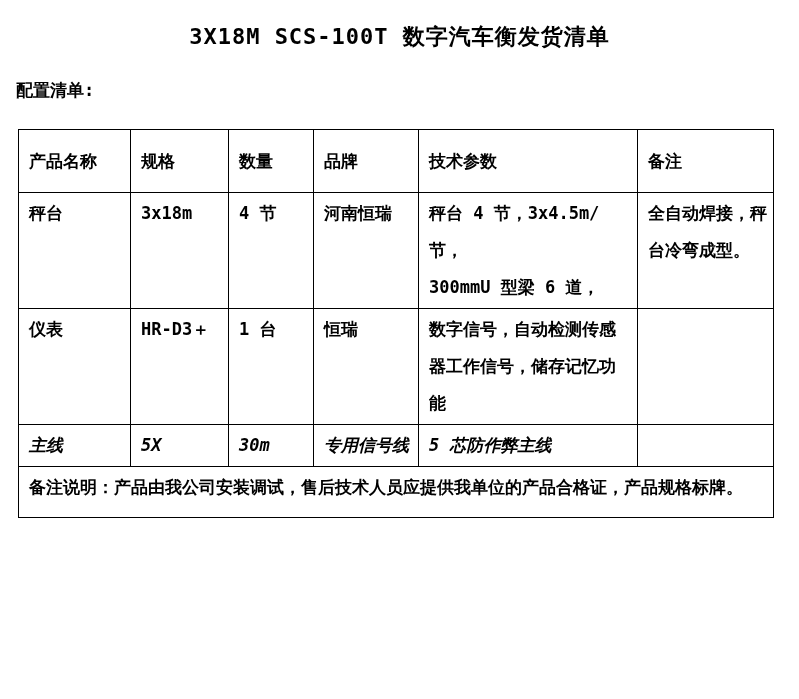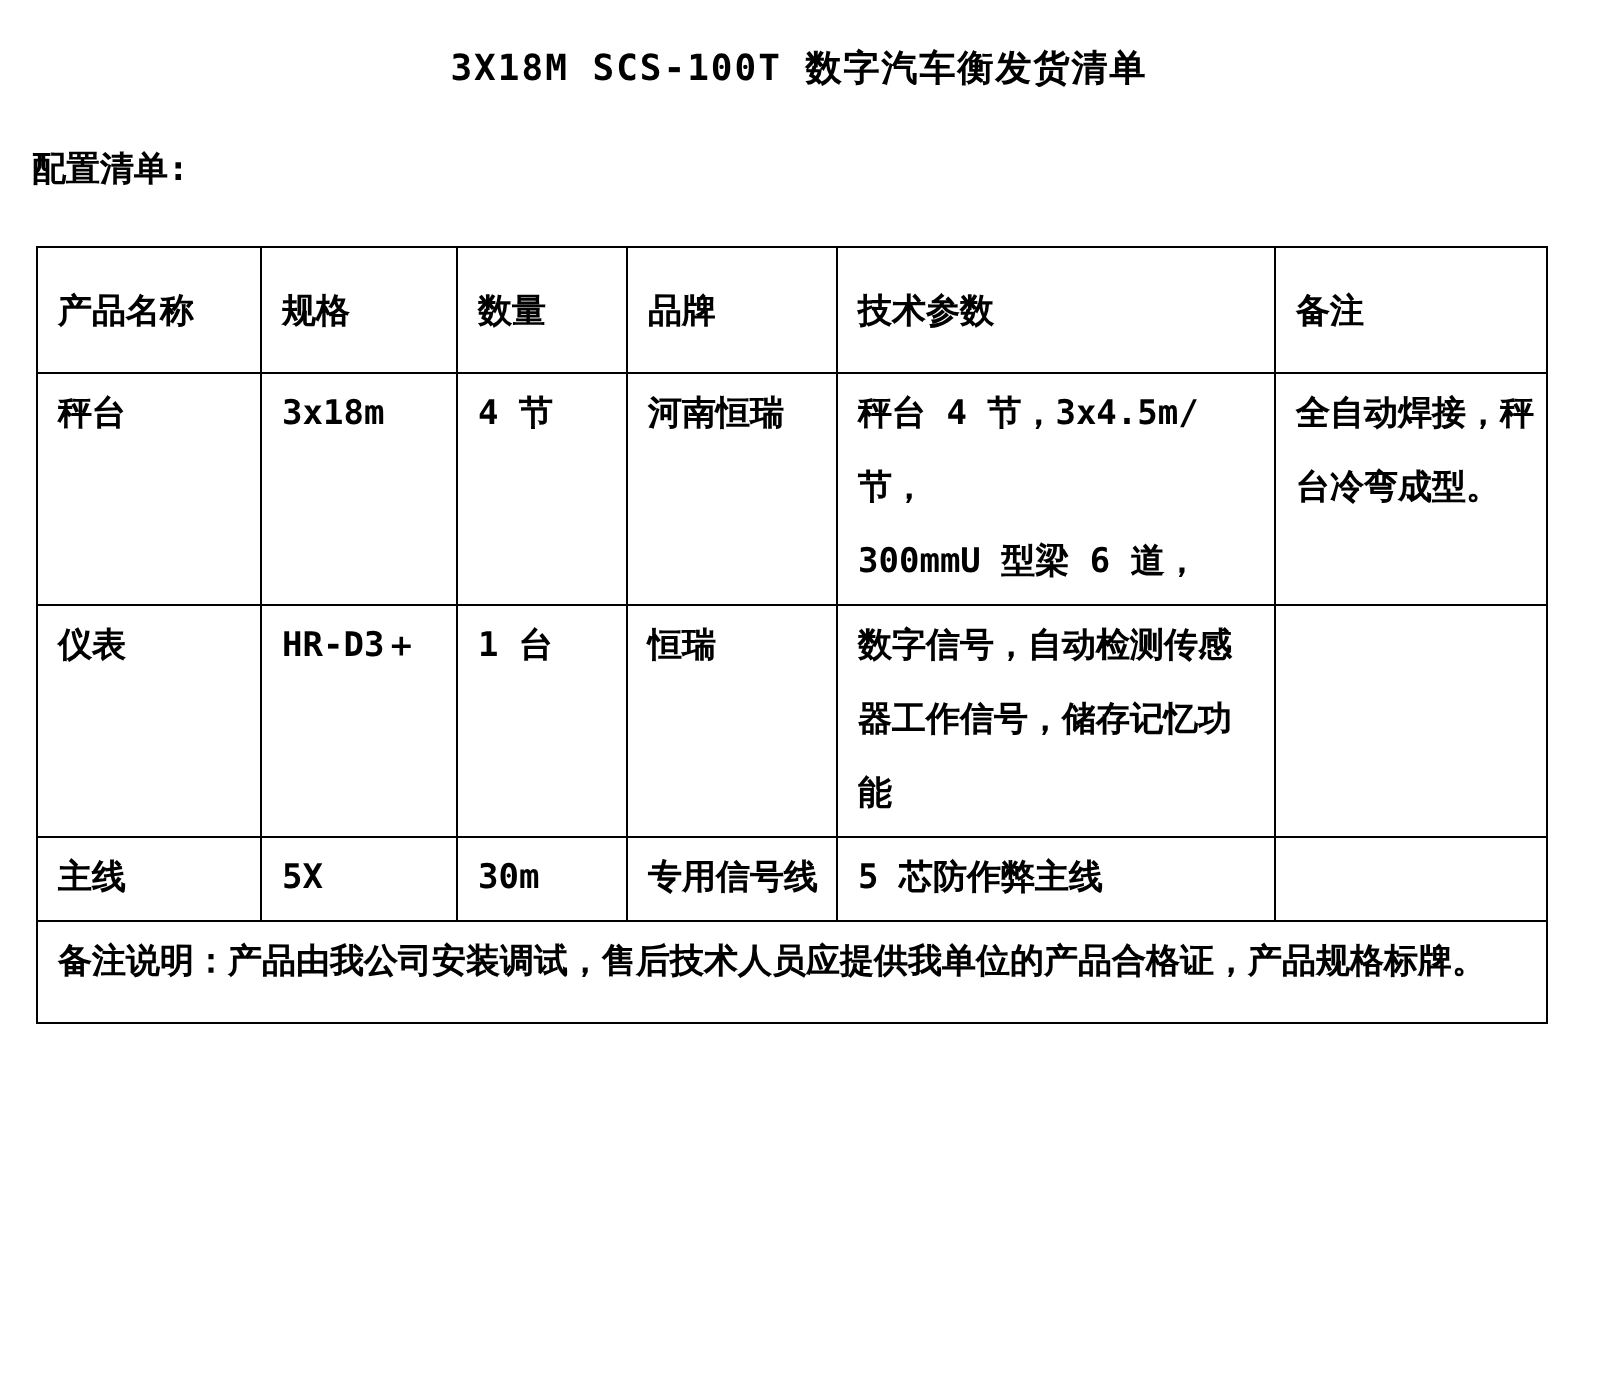--- a/index.html
+++ b/index.html
@@ -2,21 +2,21 @@
 <html><head>
 <meta charset="utf-8">
 <style>
   html,body { margin:0; padding:0; }
   body {
     width:799px; height:699px; background:#ffffff; overflow:hidden;
     font-family:"DejaVu Sans Mono","DejaVu Sans",sans-serif;
     font-weight:bold; color:#000;
   }
   .doc-title {
-    text-align:center; font-size:18px; letter-spacing:1px;
+    text-align:center; font-size:22px; letter-spacing:1px;
     margin-top:22px; width:799px;
   }
   .doc-subtitle {
     font-size:17px; margin:27px 0 0 16px;
   }
   table.spec-table {
     border-collapse:collapse; table-layout:fixed;
     width:755px; margin:27px 0 0 18px;
   }
   .spec-table th, .spec-table td {
@@ -24,21 +24,21 @@
     font-size:17px; font-weight:bold;
     padding:2px 6px 2px 10px; overflow:hidden;
   }
   .spec-table th { height:58px; vertical-align:middle; }
   .spec-table td { vertical-align:top; line-height:37px; white-space:pre-line; }
   tr.row-1 td { height:79px; }
   tr.row-2 td { height:74px; }
   tr.row-3 td { height:110px; }
   tr.row-4 td { height:38px; }
   tr.row-5 td { height:36px; }
-  tr.row-6 td { height:36px; }
+  tr.row-6 td { height:36px;font-style:italic; }
   tr.row-note td { height:46px; }
 </style>
 </head>
 <body>
 
 <div class="doc-title">3X18M SCS-100T 数字汽车衡发货清单</div>
 
 <div class="doc-subtitle">配置清单:</div>
 
 <table class="spec-table">

